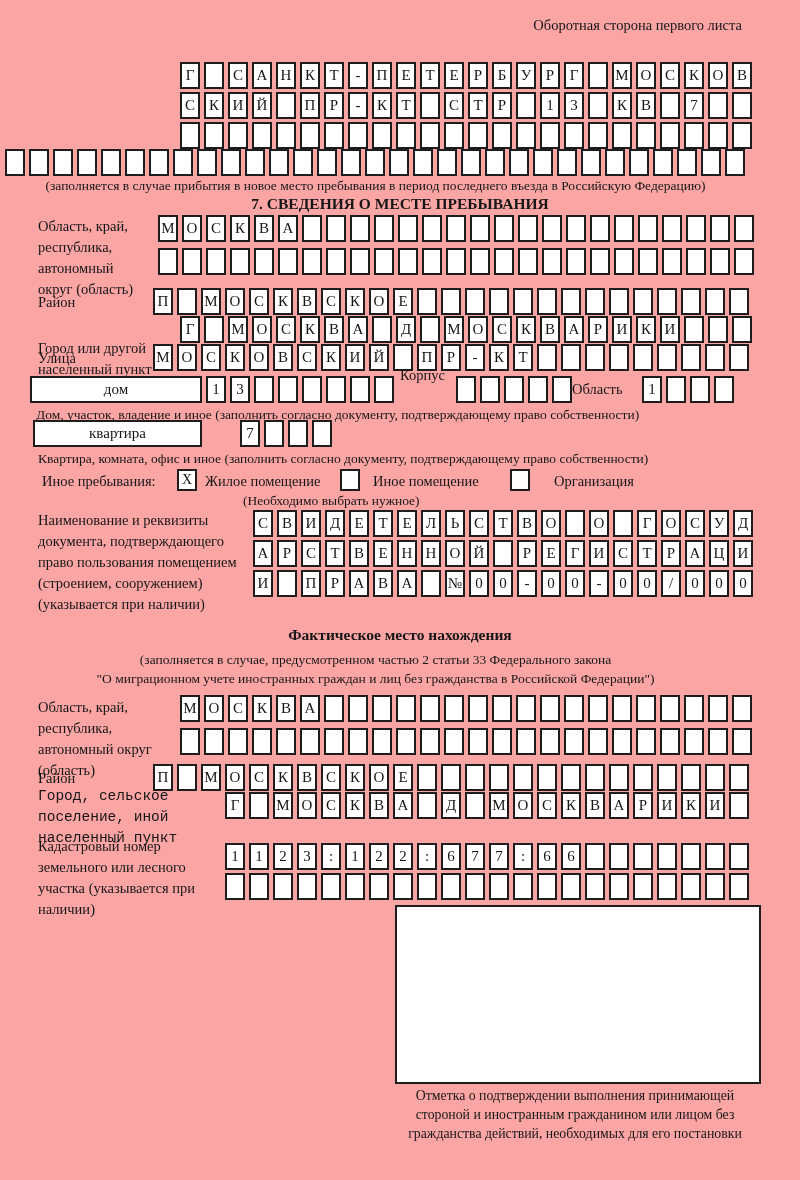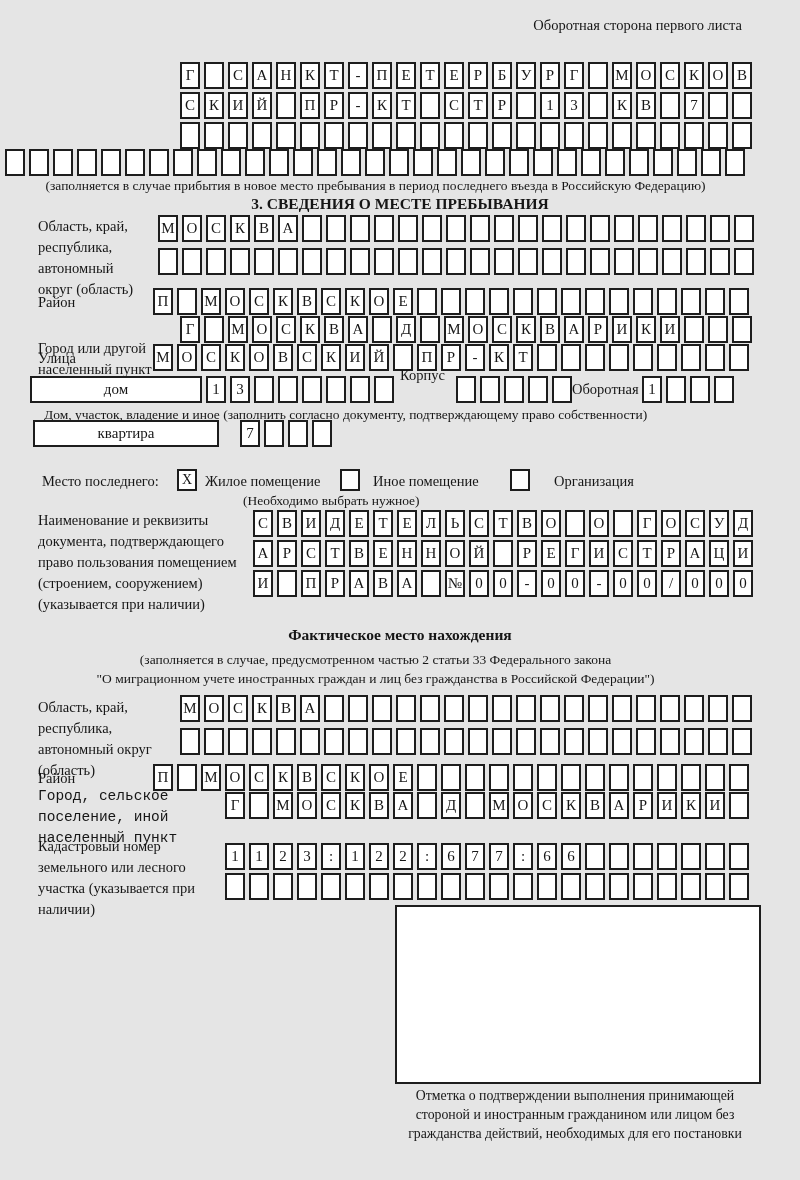--- a/index.html
+++ b/index.html
@@ -1,16 +1,16 @@
 <!DOCTYPE html>
 <html><head>
 <meta charset="utf-8">
 <style>
   html,body{margin:0;padding:0;background:#ffffff;}
-  #page{position:relative;width:800px;height:1180px;background:#e5e5e5;
+  #page{position:relative;width:800px;height:1180px;background:#fca5a5;
         font-family:"Liberation Serif","DejaVu Serif",serif;color:#161616;overflow:hidden;}
   .r{position:absolute;}
   .label{position:absolute;font-size:14.5px;line-height:21px;}
   .caption{position:absolute;font-size:13.5px;line-height:18px;}
   .cap-center{left:0;width:751px;text-align:center;}
   .hdr{position:absolute;left:0;width:800px;text-align:center;font-weight:bold;font-size:15.5px;}
   .boxrow{position:absolute;display:flex;gap:4px;}
   .cell{box-sizing:border-box;flex:0 0 20px;width:20px;height:27px;border:2px solid #1d1d1d;
         font-size:15px;line-height:22px;text-align:center;background:#fff;}
   .lblbox{position:absolute;box-sizing:border-box;border:2px solid #1d1d1d;height:27px;
@@ -132,21 +132,21 @@
       <span class="cell"></span>
       <span class="cell"></span>
       <span class="cell"></span>
       <span class="cell"></span>
       <span class="cell"></span>
       <span class="cell"></span>
       <span class="cell"></span>
     </div>
   <div class="caption cap-center" style="top:177px;">(заполняется в случае прибытия в новое место пребывания в период последнего въезда в Российскую Федерацию)</div>
 
-  <div class="hdr" style="top:195px;">3. СВЕДЕНИЯ О МЕСТЕ ПРЕБЫВАНИЯ</div>
+  <div class="hdr" style="top:195px;">7. СВЕДЕНИЯ О МЕСТЕ ПРЕБЫВАНИЯ</div>
 
   <div class="label" style="left:38px;top:216px;width:108px;">Область, край, республика, автономный округ (область)</div>
   <div class="boxrow" style="left:158px;top:215px;">
       <span class="cell">М</span>
       <span class="cell">О</span>
       <span class="cell">С</span>
       <span class="cell">К</span>
       <span class="cell">В</span>
       <span class="cell">А</span>
       <span class="cell"></span>
@@ -295,38 +295,39 @@
       <span class="cell"></span>
     </div>
   <div class="label" style="left:400px;top:365px;">Корпус</div>
   <div class="boxrow" style="left:456px;top:376px;">
       <span class="cell"></span>
       <span class="cell"></span>
       <span class="cell"></span>
       <span class="cell"></span>
       <span class="cell"></span>
     </div>
-  <div class="label" style="left:572px;top:379px;">Оборотная</div>
+  <div class="label" style="left:572px;top:379px;">Область</div>
   <div class="boxrow" style="left:642px;top:376px;">
       <span class="cell">1</span>
       <span class="cell"></span>
       <span class="cell"></span>
       <span class="cell"></span>
     </div>
-  <div class="caption" style="left:44px;top:406px;">Дом, участок, владение и иное (заполнить согласно документу, подтверждающему право собственности)</div>
-
-  <div class="lblbox" style="left:33px;top:420px;width:186px;">квартира</div>
+  <div class="caption" style="left:36px;top:406px;">Дом, участок, владение и иное (заполнить согласно документу, подтверждающему право собственности)</div>
+
+  <div class="lblbox" style="left:33px;top:420px;width:169px;">квартира</div>
   <div class="boxrow" style="left:240px;top:420px;">
       <span class="cell">7</span>
       <span class="cell"></span>
       <span class="cell"></span>
       <span class="cell"></span>
     </div>
-
-  <div class="label" style="left:42px;top:471px;">Место последнего:</div>
+  <div class="caption" style="left:38px;top:450px;">Квартира, комната, офис и иное (заполнить согласно документу, подтверждающему право собственности)</div>
+
+  <div class="label" style="left:42px;top:471px;">Иное пребывания:</div>
   <span class="chk" style="left:177px;top:469px;">X</span>
   <div class="label" style="left:205px;top:471px;">Жилое помещение</div>
   <span class="chk" style="left:340px;top:469px;"></span>
   <div class="label" style="left:373px;top:471px;">Иное помещение</div>
   <span class="chk" style="left:510px;top:469px;"></span>
   <div class="label" style="left:554px;top:471px;">Организация</div>
   <div class="caption" style="left:243px;top:492px;">(Необходимо выбрать нужное)</div>
 
   <div class="label" style="left:38px;top:510px;width:205px;">Наименование и реквизиты документа, подтверждающего право пользования помещением (строением, сооружением) (указывается при наличии)</div>
   <div class="boxrow" style="left:253px;top:510px;">

